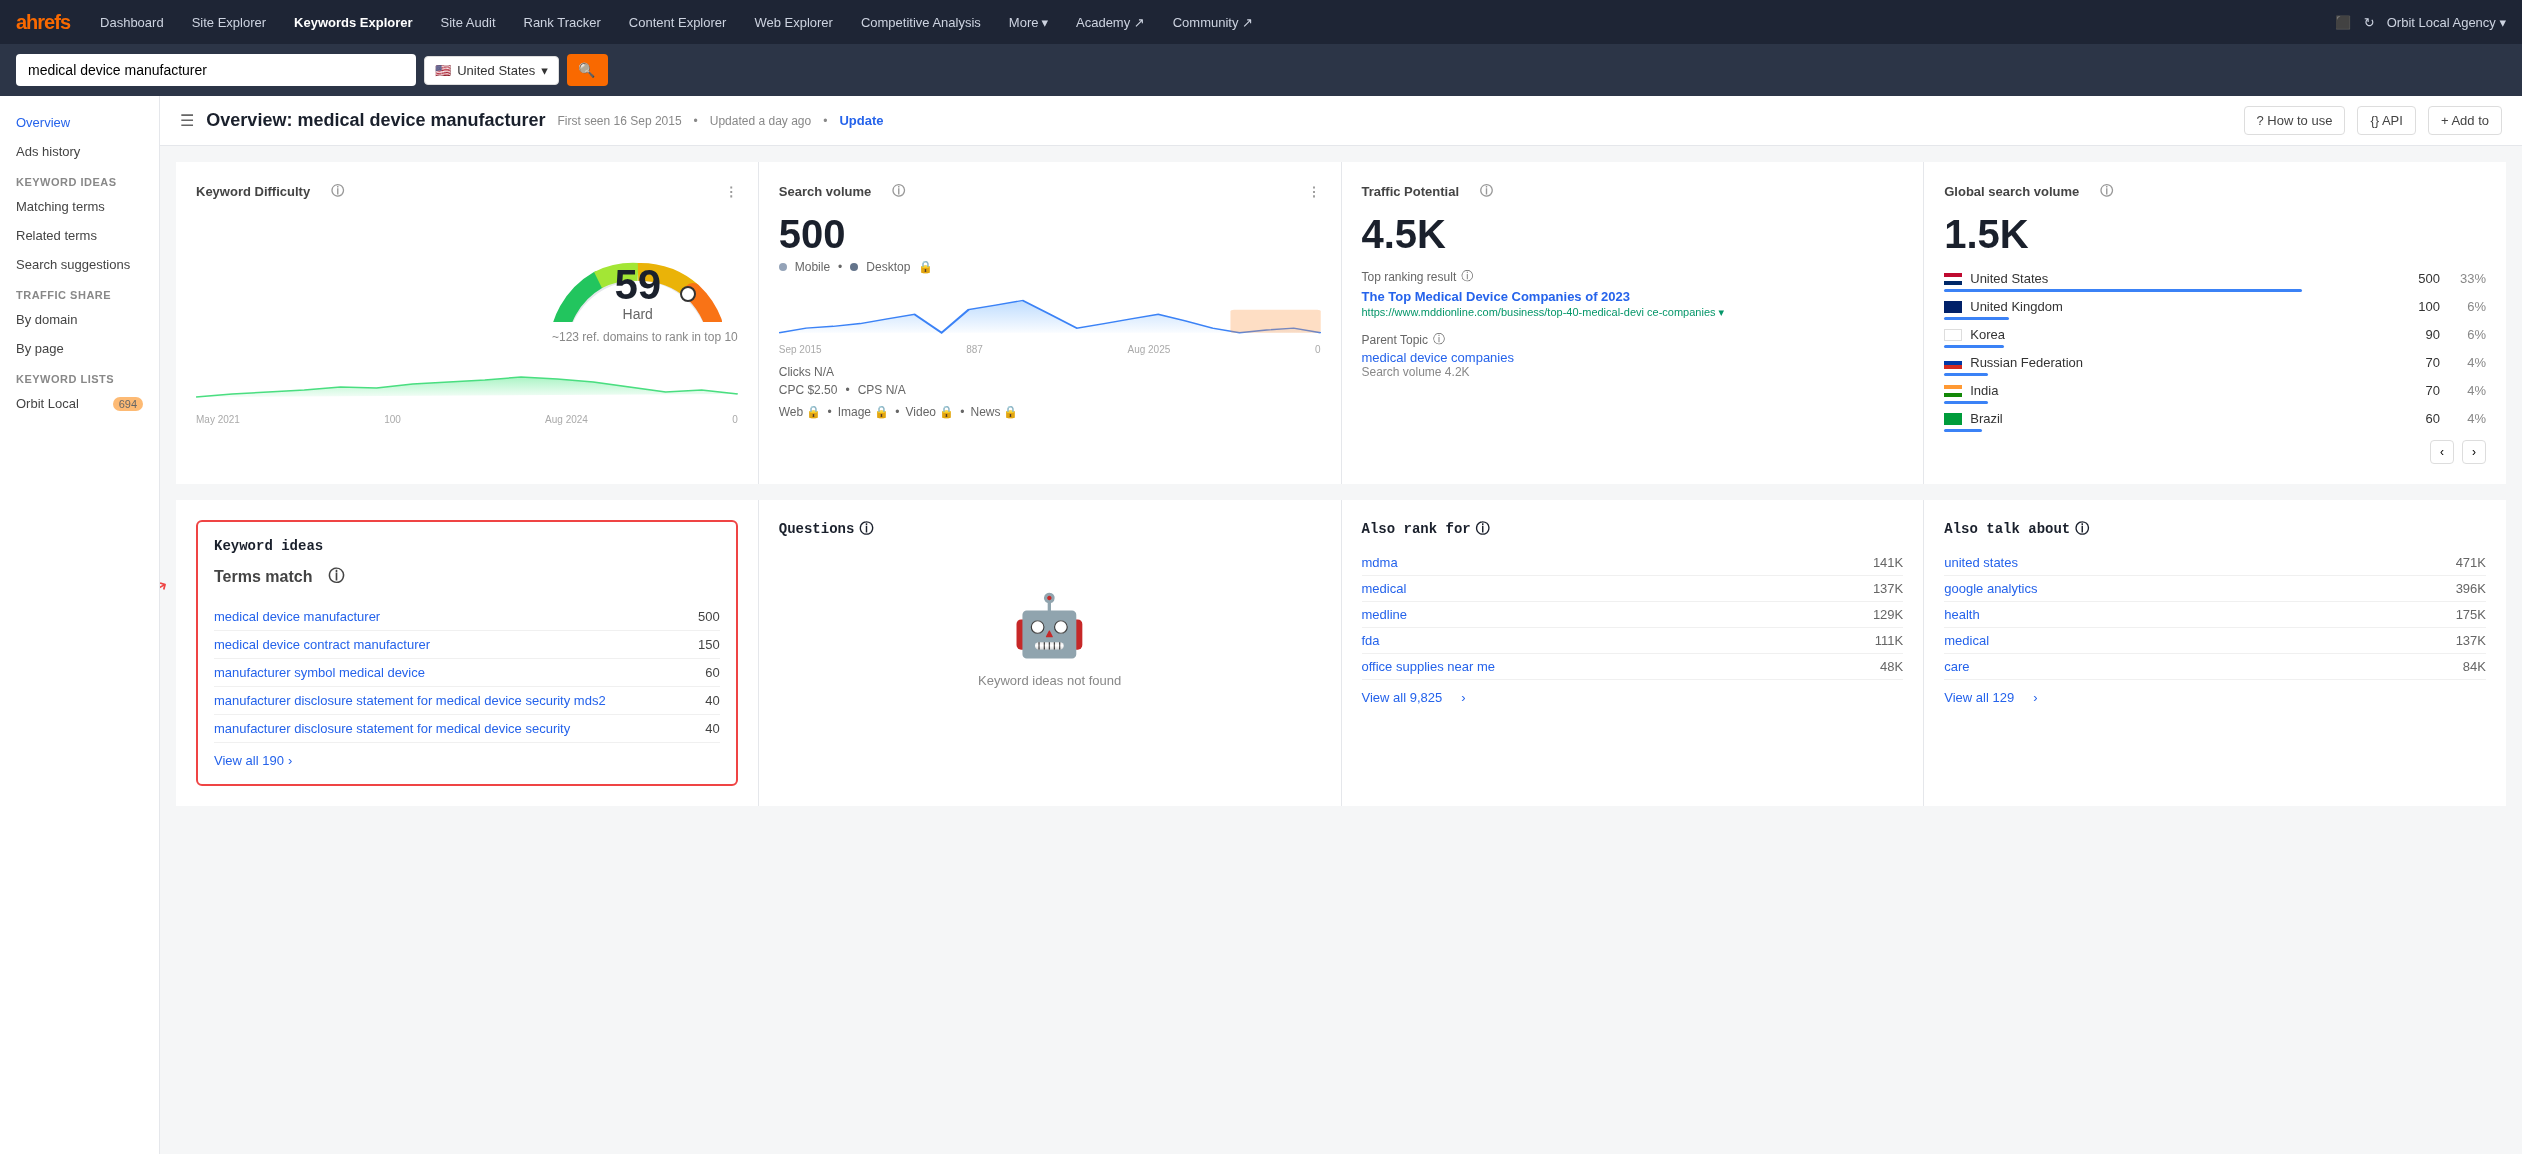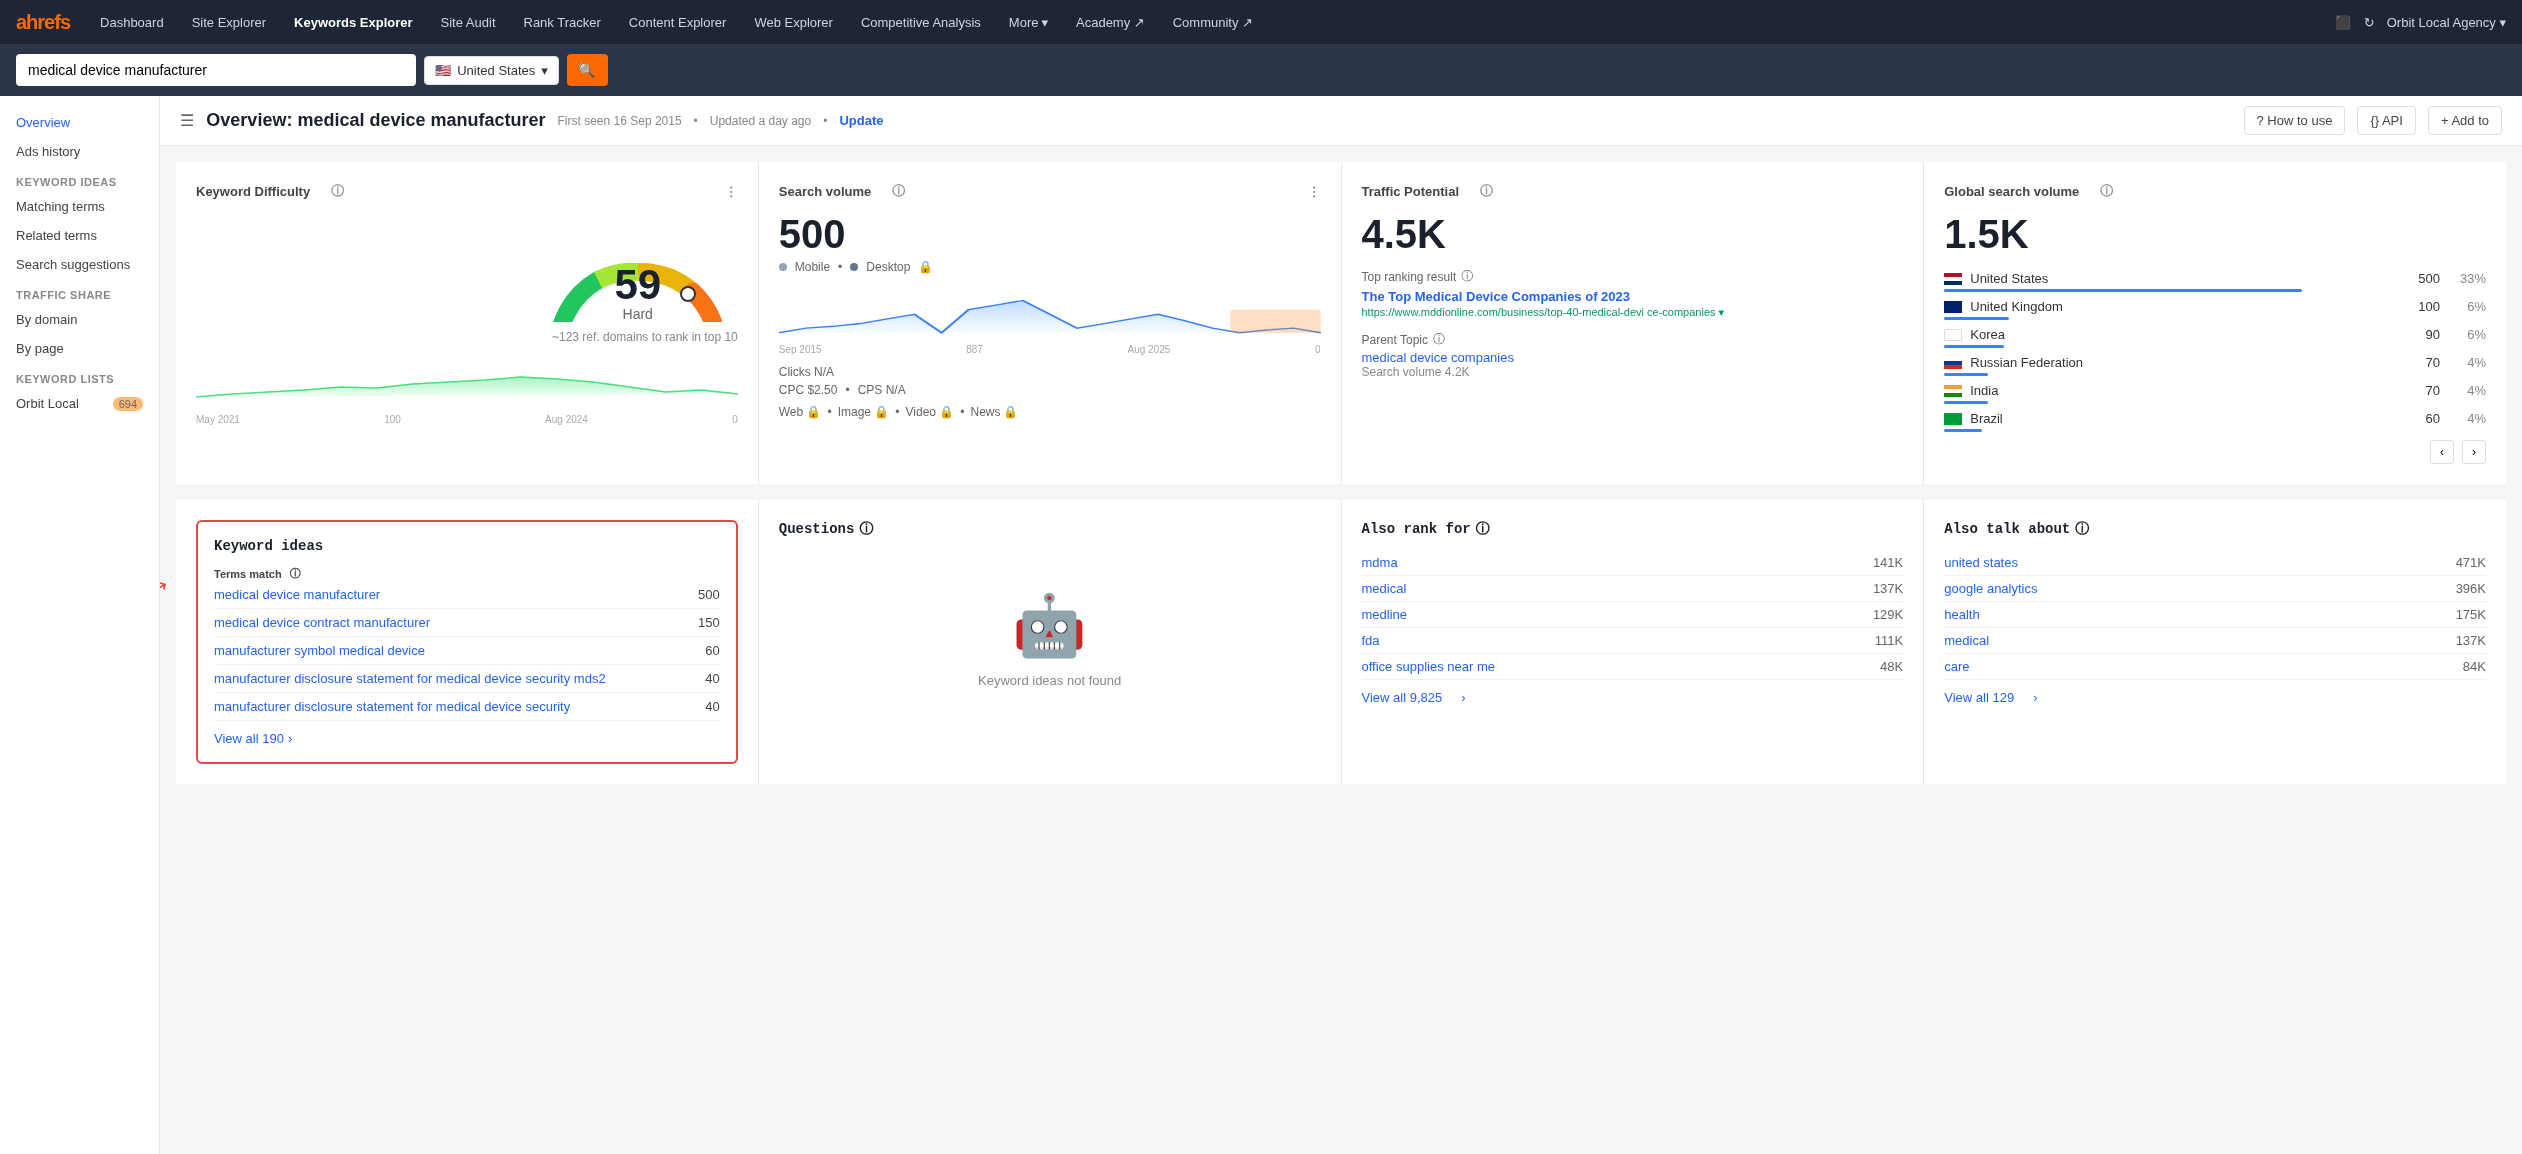--- a/index.html
+++ b/index.html
@@ -86,21 +86,21 @@
     .country-pct { color: #888; min-width: 30px; text-align: right; }
     .gsv-pagination { display: flex; justify-content: flex-end; margin-top: 8px; gap: 8px; }
     .gsv-page-btn { width: 24px; height: 24px; border: 1px solid #ddd; border-radius: 4px; background: #fff; cursor: pointer; display: flex; align-items: center; justify-content: center; font-size: 12px; }
 
     
     .bottom-sections { display: grid; grid-template-columns: 1fr 1fr 1fr 1fr; gap: 1px; background: #e5e7eb; margin: 0 16px 16px; }
     .bottom-card { background: #fff; padding: 20px; }
     .bottom-card-title { font-size: 14px; font-weight: 600; color: #1a202c; margin-bottom: 12px; display: flex; align-items: center; gap: 5px; font-family: Liberation Mono, monospace; }
 
     
-    .ki-section-label { font-size: 11px; font-weight: 600; color: #444; margin-bottom: 0; display: flex; align-items: center; gap: 8px; }
+    .ki-section-label { font-size: 16px; font-weight: 600; color: #444; margin-bottom: 16px; display: flex; align-items: center; gap: 16px; }
     .ki-row { display: flex; align-items: center; padding: 6px 0; border-bottom: 1px solid #f0f0f0; font-size: 13px; }
     .ki-row:last-child { border-bottom: none; }
     .ki-link { color: #2563eb; flex: 1; cursor: pointer; }
     .ki-volume { color: #444; min-width: 40px; text-align: right; }
     .ki-view-all { color: #2563eb; font-size: 13px; margin-top: 10px; cursor: pointer; display: flex; align-items: center; gap: 4px; }
 
     
     .questions-empty { display: flex; flex-direction: column; align-items: center; justify-content: center; padding: 40px 20px; text-align: center; color: #888; }
     .questions-icon { font-size: 60px; margin-bottom: 12px; }
     .questions-text { font-size: 13px; color: #888; }

